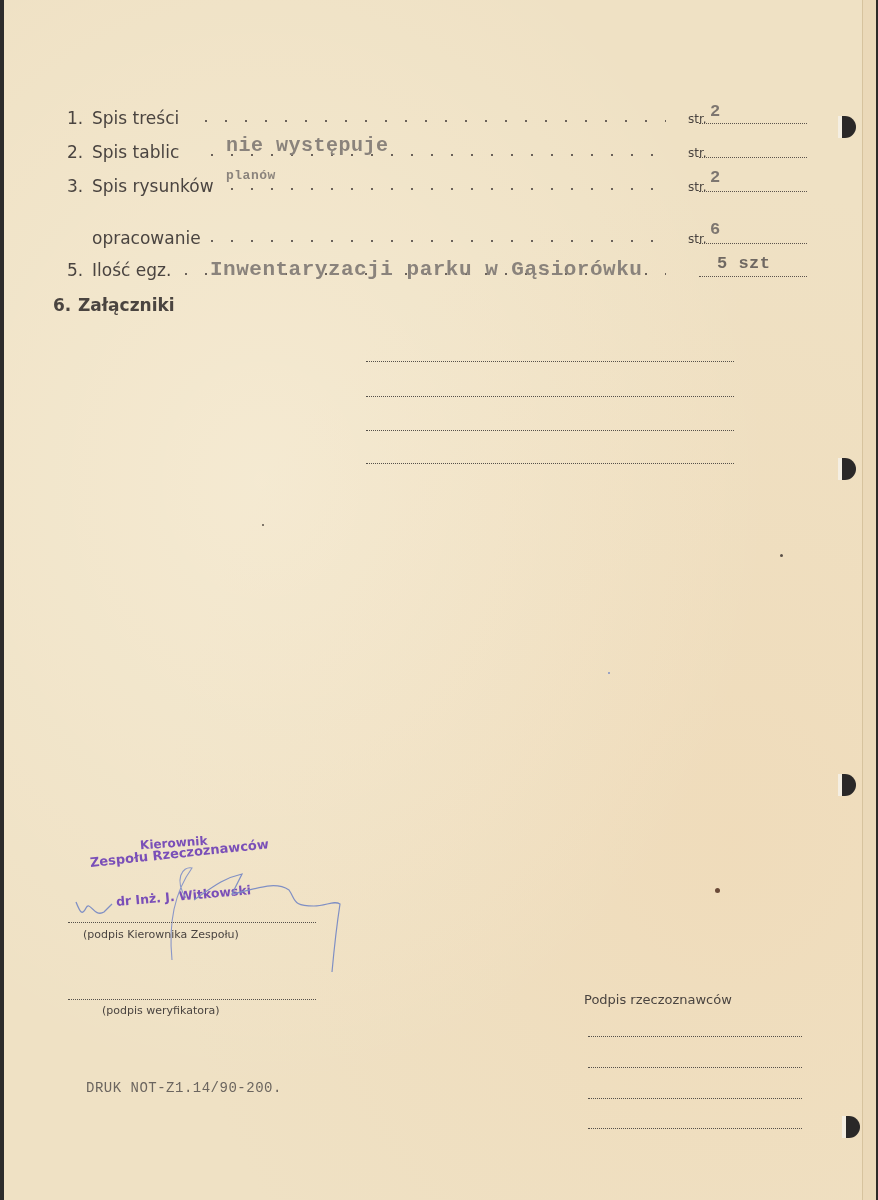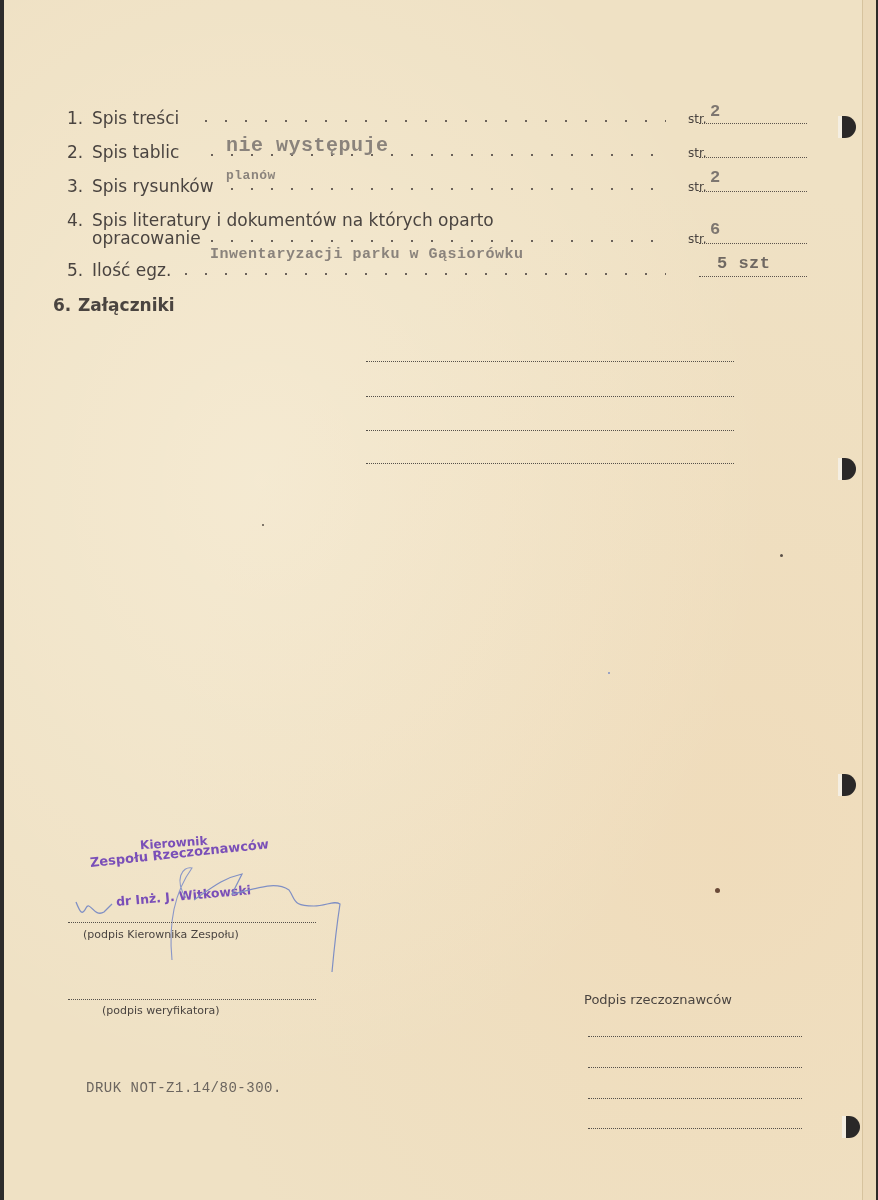--- a/index.html
+++ b/index.html
@@ -60,34 +60,31 @@
 
   <div class="row" style="left:63px; top:176px;">
     <span class="num">3.</span><span>Spis rysunków</span>
   </div>
   <div class="dots" style="left:218px; top:188px; width:444px;"></div>
   <div class="typed" style="left:222px; top:168px; font-size:13px;">planów</div>
   <div class="str" style="left:668px; top:180px;">str.</div>
   <div class="fill-line" style="left:695px; top:190px; width:108px;"></div>
   <div class="typed num-val" style="left:706px; top:168px;">2</div>
 
-  <div class="row" style="left:63px; top:210px;">
-    <span class="num">4.</span><span>Spis literatury i dokumentów na których oparto</span>
-  </div>
   <div class="row" style="left:88px; top:228px;">opracowanie</div>
   <div class="dots" style="left:198px; top:240px; width:464px;"></div>
   <div class="str" style="left:668px; top:232px;">str.</div>
   <div class="fill-line" style="left:695px; top:242px; width:108px;"></div>
   <div class="typed num-val" style="left:706px; top:220px;">6</div>
 
   <div class="row" style="left:63px; top:260px;">
     <span class="num">5.</span><span>Ilość egz.</span>
   </div>
   <div class="dots" style="left:172px; top:273px; width:490px;"></div>
-  <div class="typed" style="left:206px; top:246px; font-size:15px;">Inwentaryzacji parku w Gąsiorówku</div>
+  <div class="typed" style="left:206px; top:258px; font-size:21px;">Inwentaryzacji parku w Gąsiorówku</div>
   <div class="fill-line" style="left:695px; top:275px; width:108px;"></div>
   <div class="typed num-val" style="left:713px; top:254px; color:#6f6862;">5 szt</div>
 
   <div class="row" style="left:49px; top:295px;font-weight:bold;">
     <span class="num">6.</span><span>Załączniki</span>
   </div>
 
   <div class="sig-line" style="left:362px; top:360px; width:368px;"></div>
   <div class="sig-line" style="left:362px; top:395px; width:368px;"></div>
   <div class="sig-line" style="left:362px; top:429px; width:368px;"></div>
@@ -108,21 +105,21 @@
 
   <div class="sig-line" style="left:64px; top:998px; width:248px;"></div>
   <div class="caption" style="left:98px; top:1004px;">(podpis weryfikatora)</div>
 
   <div class="row" style="left:580px; top:992px; font-size:13px;">Podpis rzeczoznawców</div>
   <div class="sig-line" style="left:584px; top:1035px; width:214px;"></div>
   <div class="sig-line" style="left:584px; top:1066px; width:214px;"></div>
   <div class="sig-line" style="left:584px; top:1097px; width:214px;"></div>
   <div class="sig-line" style="left:584px; top:1127px; width:214px;"></div>
 
-  <div class="print-code" style="left:82px; top:1080px;">DRUK NOT-Z1.14/80-300.</div>
+  <div class="print-code" style="left:82px; top:1080px;">DRUK NOT-Z1.14/90-200.</div>
 
   <div class="hole" style="left:838px; top:116px;"></div>
   <div class="hole" style="left:838px; top:458px;"></div>
   <div class="hole" style="left:838px; top:774px;"></div>
   <div class="hole" style="left:842px; top:1116px;"></div>
 
   <div class="speck" style="left:711px; top:888px; width:5px; height:5px; background:#6a4a38;"></div>
   <div class="speck" style="left:776px; top:554px;"></div>
   <div class="speck" style="left:258px; top:524px; width:2px; height:2px;"></div>
   <div class="speck" style="left:604px; top:672px; width:2px; height:2px; background:#7f8fc4;"></div>

